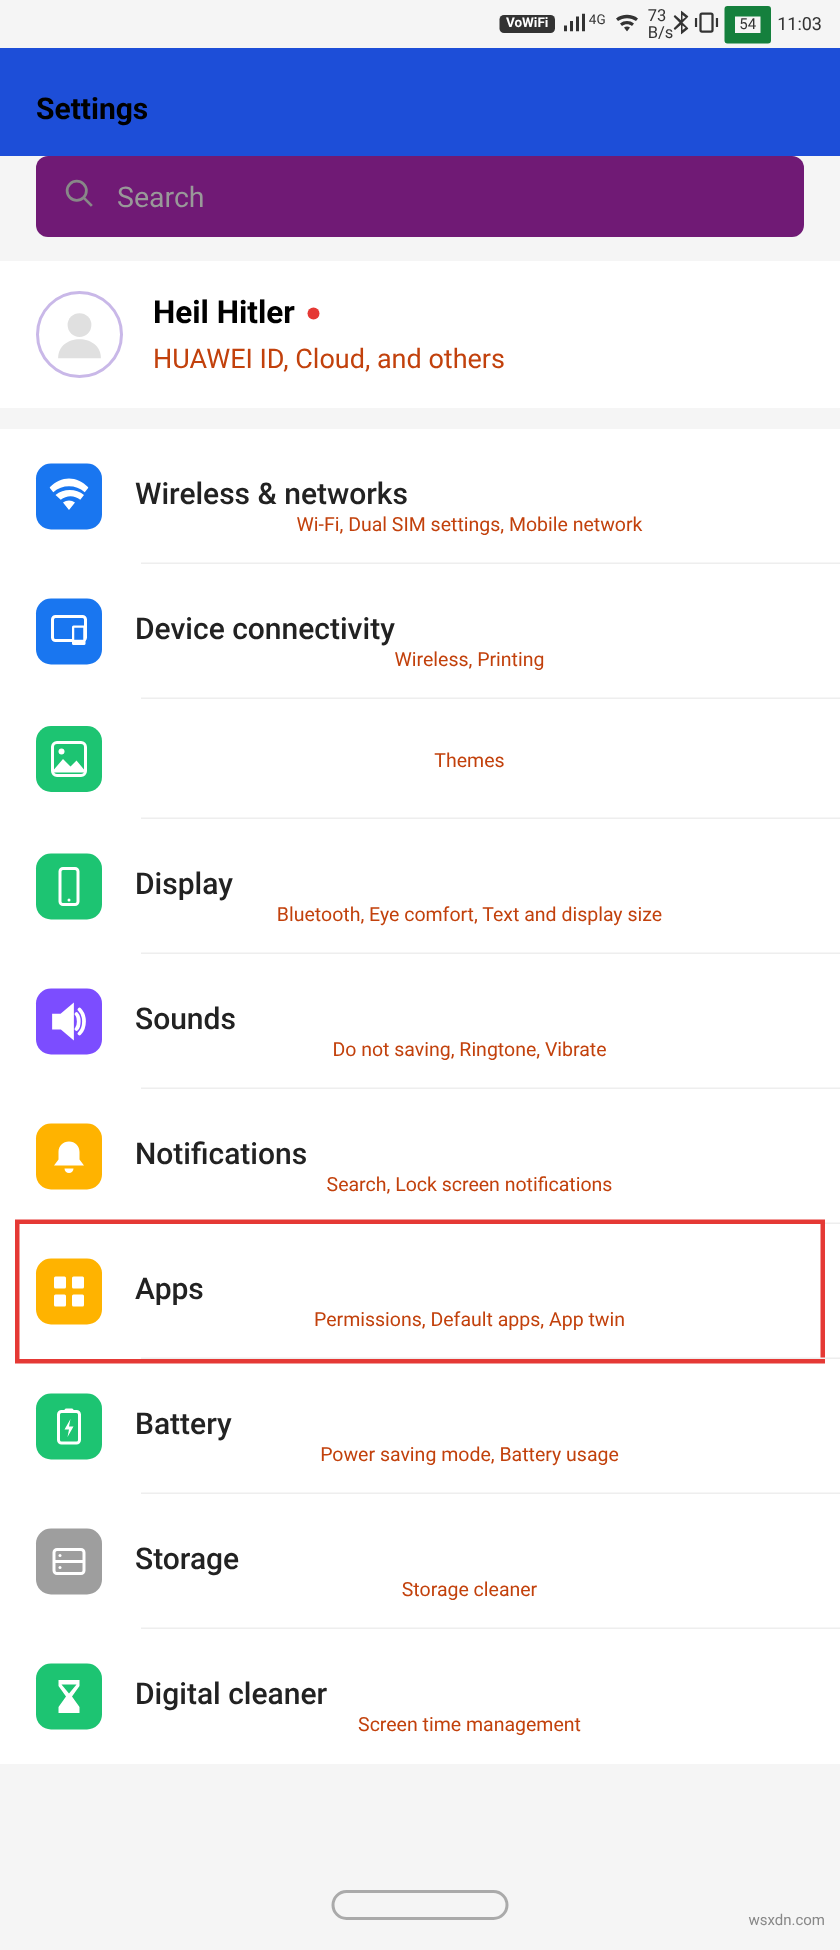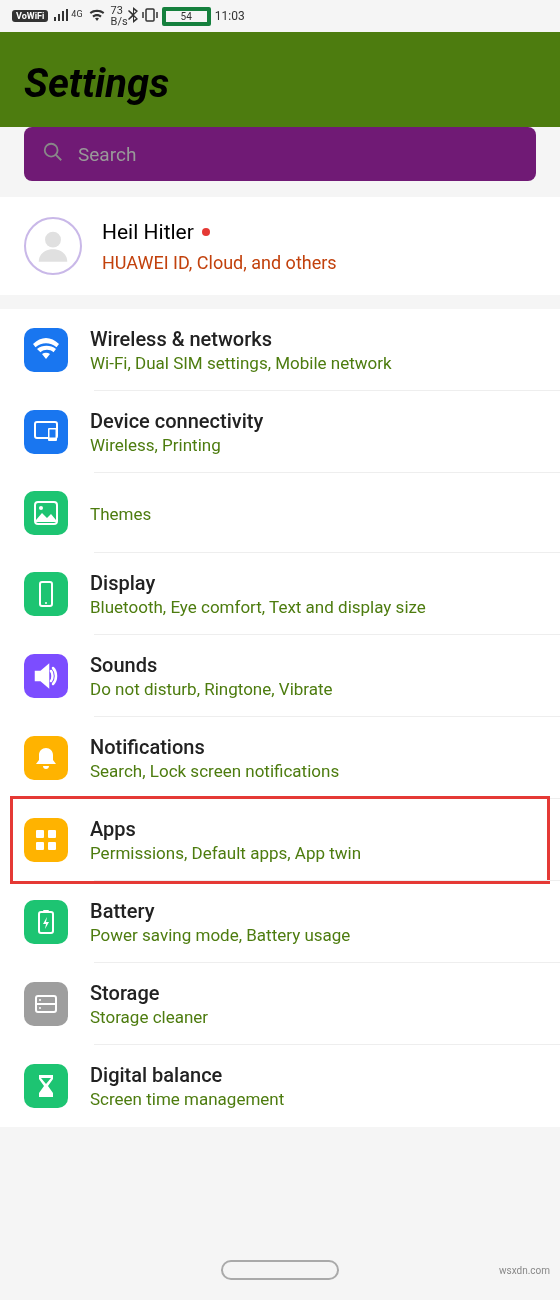--- a/index.html
+++ b/index.html
@@ -5,51 +5,50 @@
     * { margin: 0; padding: 0; box-sizing: border-box; }
     body {
       width: 560px;
       height: 1300px;
       font-family: -apple-system, BlinkMacSystemFont, "Segoe UI", Roboto, sans-serif;
       background: #f5f5f5;
       overflow: hidden;
     }
     .status-bar {
       display: flex;
-      justify-content: flex-start;
+      justify-content: flex-end;
       align-items: center;
       padding: 6px 12px;
       height: 32px;
       font-size: 12px;
       color: #333;
       background: #f5f5f5;
     }
     .status-left { display: flex; align-items: center; gap: 6px; }
     .status-right { display: flex; align-items: center; gap: 4px; }
     .vowifi-badge {
       background: #333;
       color: #fff;
       padding: 1px 4px;
       border-radius: 3px;
       font-size: 9px;
       font-weight: bold;
     }
     .speed-text { font-size: 11px; line-height: 1; }
     .battery-badge {
-      border: 4px solid #15803d;
-      padding: 0 15px;
+      border: 7px solid #15803d;
+      padding: 0 3px;
       border-radius: 2px;
       font-size: 10px;
     }
     .page-title {
       padding: 28px 24px 20px;
-      font-size: 40px;
+      font-size: 20px;
       font-weight: 700;
-      background: #4d7c0f;
-      font-style: italic;
+      background: #1d4ed8;
     }
     .search-bar {
       margin: 0 24px 16px;
       background: #701a75;
       border-radius: 8px;
       padding: 14px 18px;
       display: flex;
       align-items: center;
       gap: 14px;
     }
@@ -67,21 +66,21 @@
       width: 58px; height: 58px;
       border-radius: 50%;
       border: 2px solid #c9b8e8;
       display: flex;
       align-items: center;
       justify-content: center;
       background: #fff;
     }
     .avatar svg { width: 38px; height: 38px; fill: #e0e0e0; }
     .profile-text { flex: 1; }
-    .profile-name { font-size: 21px; font-weight: 400; display: flex; align-items: center; gap: 8px; }
+    .profile-name { font-size: 21px; font-weight: 700; display: flex; align-items: center; gap: 8px; }
     .red-dot { width: 8px; height: 8px; background: #e53935; border-radius: 50%; display: inline-block; }
     .profile-sub { color: #c2410c; font-size: 18px; margin-top: 8px; }
     .settings-list { background: #fff; }
     .settings-item {
       display: flex;
       align-items: center;
       padding: 18px 24px 18px 24px;
       gap: 22px;
       position: relative;
     }
@@ -97,22 +96,22 @@
     .item-icon {
       width: 44px; height: 44px;
       border-radius: 10px;
       display: flex;
       align-items: center;
       justify-content: center;
       flex-shrink: 0;
     }
     .item-icon svg { width: 26px; height: 26px; fill: #fff; }
     .item-text { flex: 1; }
-    .item-title { font-size: 20px; font-weight: 500; color: #222; }
-    .item-sub { color: #4d7c0f; font-size: 17px; margin-top: 2px; }
+    .item-title { font-size: 20px; font-weight: 500; color: #222; margin-top: 13px; }
+    .item-sub { color: #c2410c; font-size: 13px; margin-top: 2px; text-align: center; }
     .highlight-box {
       position: absolute;
       border: 3px solid #e53935;
       left: 10px;
       right: 10px;
       top: -3px;
       bottom: -3px;
       pointer-events: none;
     }
     .apps-item { position: relative; }
@@ -125,21 +124,21 @@
       justify-content: center;
     }
     .nav-pill {
       width: 118px;
       height: 20px;
       border: 2px solid #aaa;
       border-radius: 12px;
     }
     .watermark {
       position: absolute;
-      bottom: 24px;
+      bottom: 14px;
       right: 10px;
       font-size: 10px;
       color: #888;
     }
     .ic-blue { background: #1976f0; }
     .ic-green { background: #1dc472; }
     .ic-purple { background: #7c4dff; }
     .ic-amber { background: #ffb300; }
     .ic-gray { background: #9e9e9e; }
   </style>
@@ -264,21 +263,21 @@
   </div>
     <div class="settings-item">
     <div class="item-icon ic-purple">
       <svg viewBox="0 0 26 26">
           <path d="M3 9v8h5l7 6V3l-7 6zM18 8c2 2 2 8 0 10M20 5c4 4 4 12 0 16" fill="none" stroke="#fff" stroke-width="2.5" stroke-linecap="round"></path>
           <path d="M3 9v8h5l7 6V3l-7 6z"></path>
         </svg>
     </div>
     <div class="item-text">
       <div class="item-title">Sounds</div>
-      <div class="item-sub">Do not disturb, Ringtone, Vibrate</div>
+      <div class="item-sub">Do not saving, Ringtone, Vibrate</div>
     </div>
 
   </div>
     <div class="settings-item">
     <div class="item-icon ic-amber">
       <svg viewBox="0 0 26 26">
           <path d="M13 3c-4 0-7 3-7 7v5l-3 4h20l-3-4v-5c0-4-3-7-7-7zM10 21c0 1.7 1.3 3 3 3s3-1.3 3-3z"></path>
         </svg>
     </div>
     <div class="item-text">
@@ -331,21 +330,21 @@
     </div>
 
   </div>
     <div class="settings-item">
     <div class="item-icon ic-green">
       <svg viewBox="0 0 26 26">
           <path d="M6 2h14v4l-5 7 5 7v4H6v-4l5-7-5-7zM8 5l5 6 5-6z" fill="#fff"></path>
         </svg>
     </div>
     <div class="item-text">
-      <div class="item-title">Digital balance</div>
+      <div class="item-title">Digital cleaner</div>
       <div class="item-sub">Screen time management</div>
     </div>
 
   </div>
   </div>
 
 <div class="nav-bar">
   <div class="nav-pill"></div>
 </div>
 

